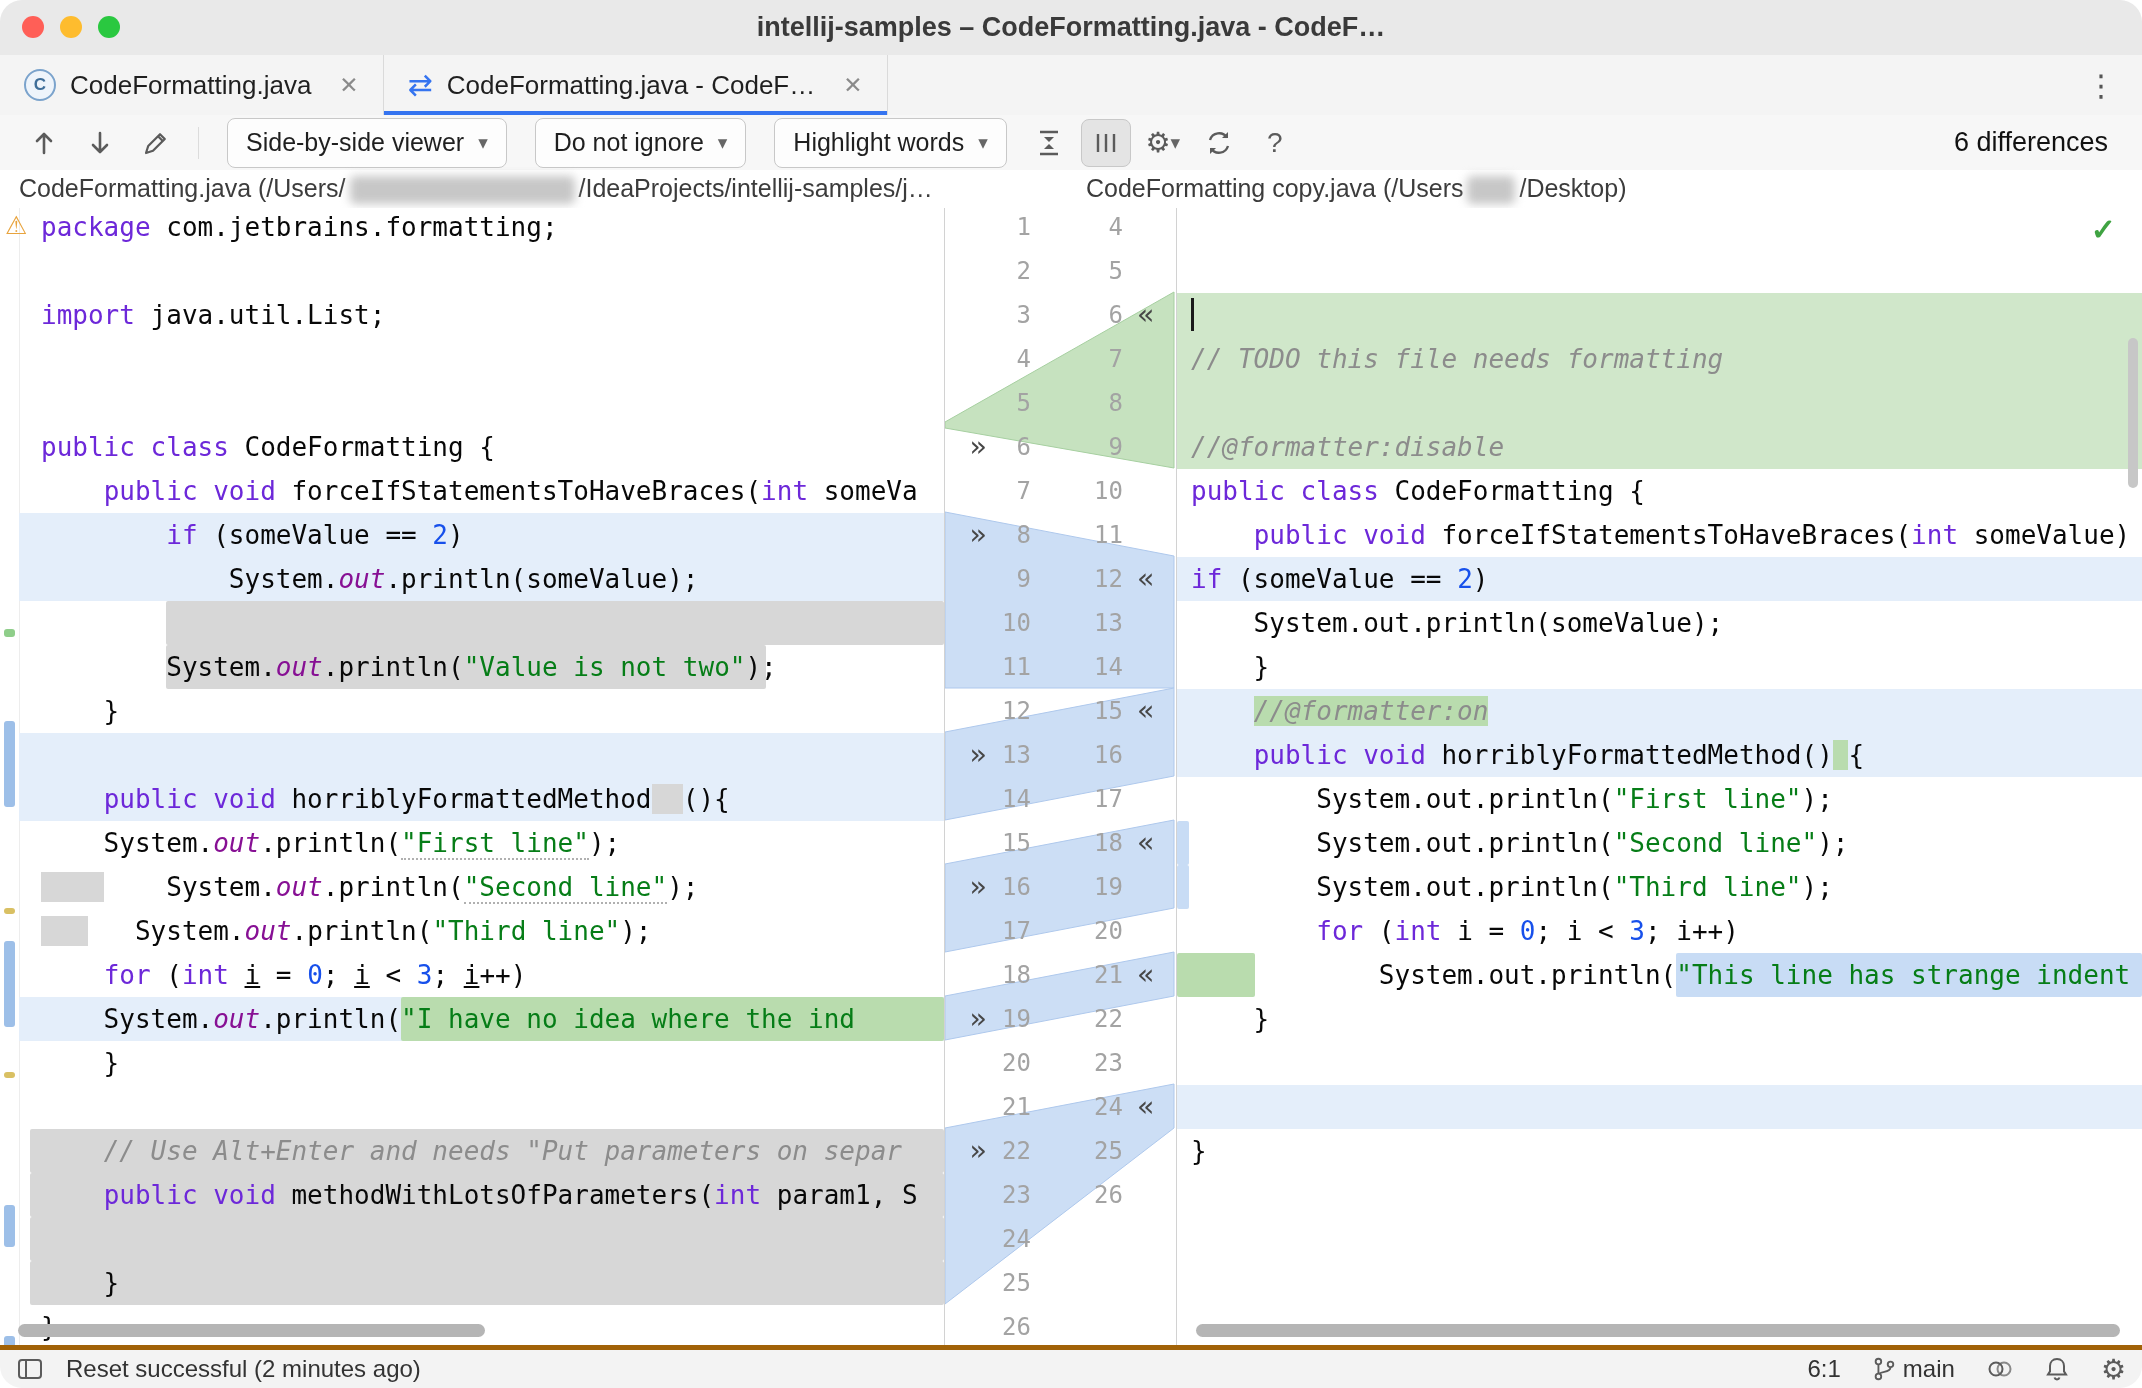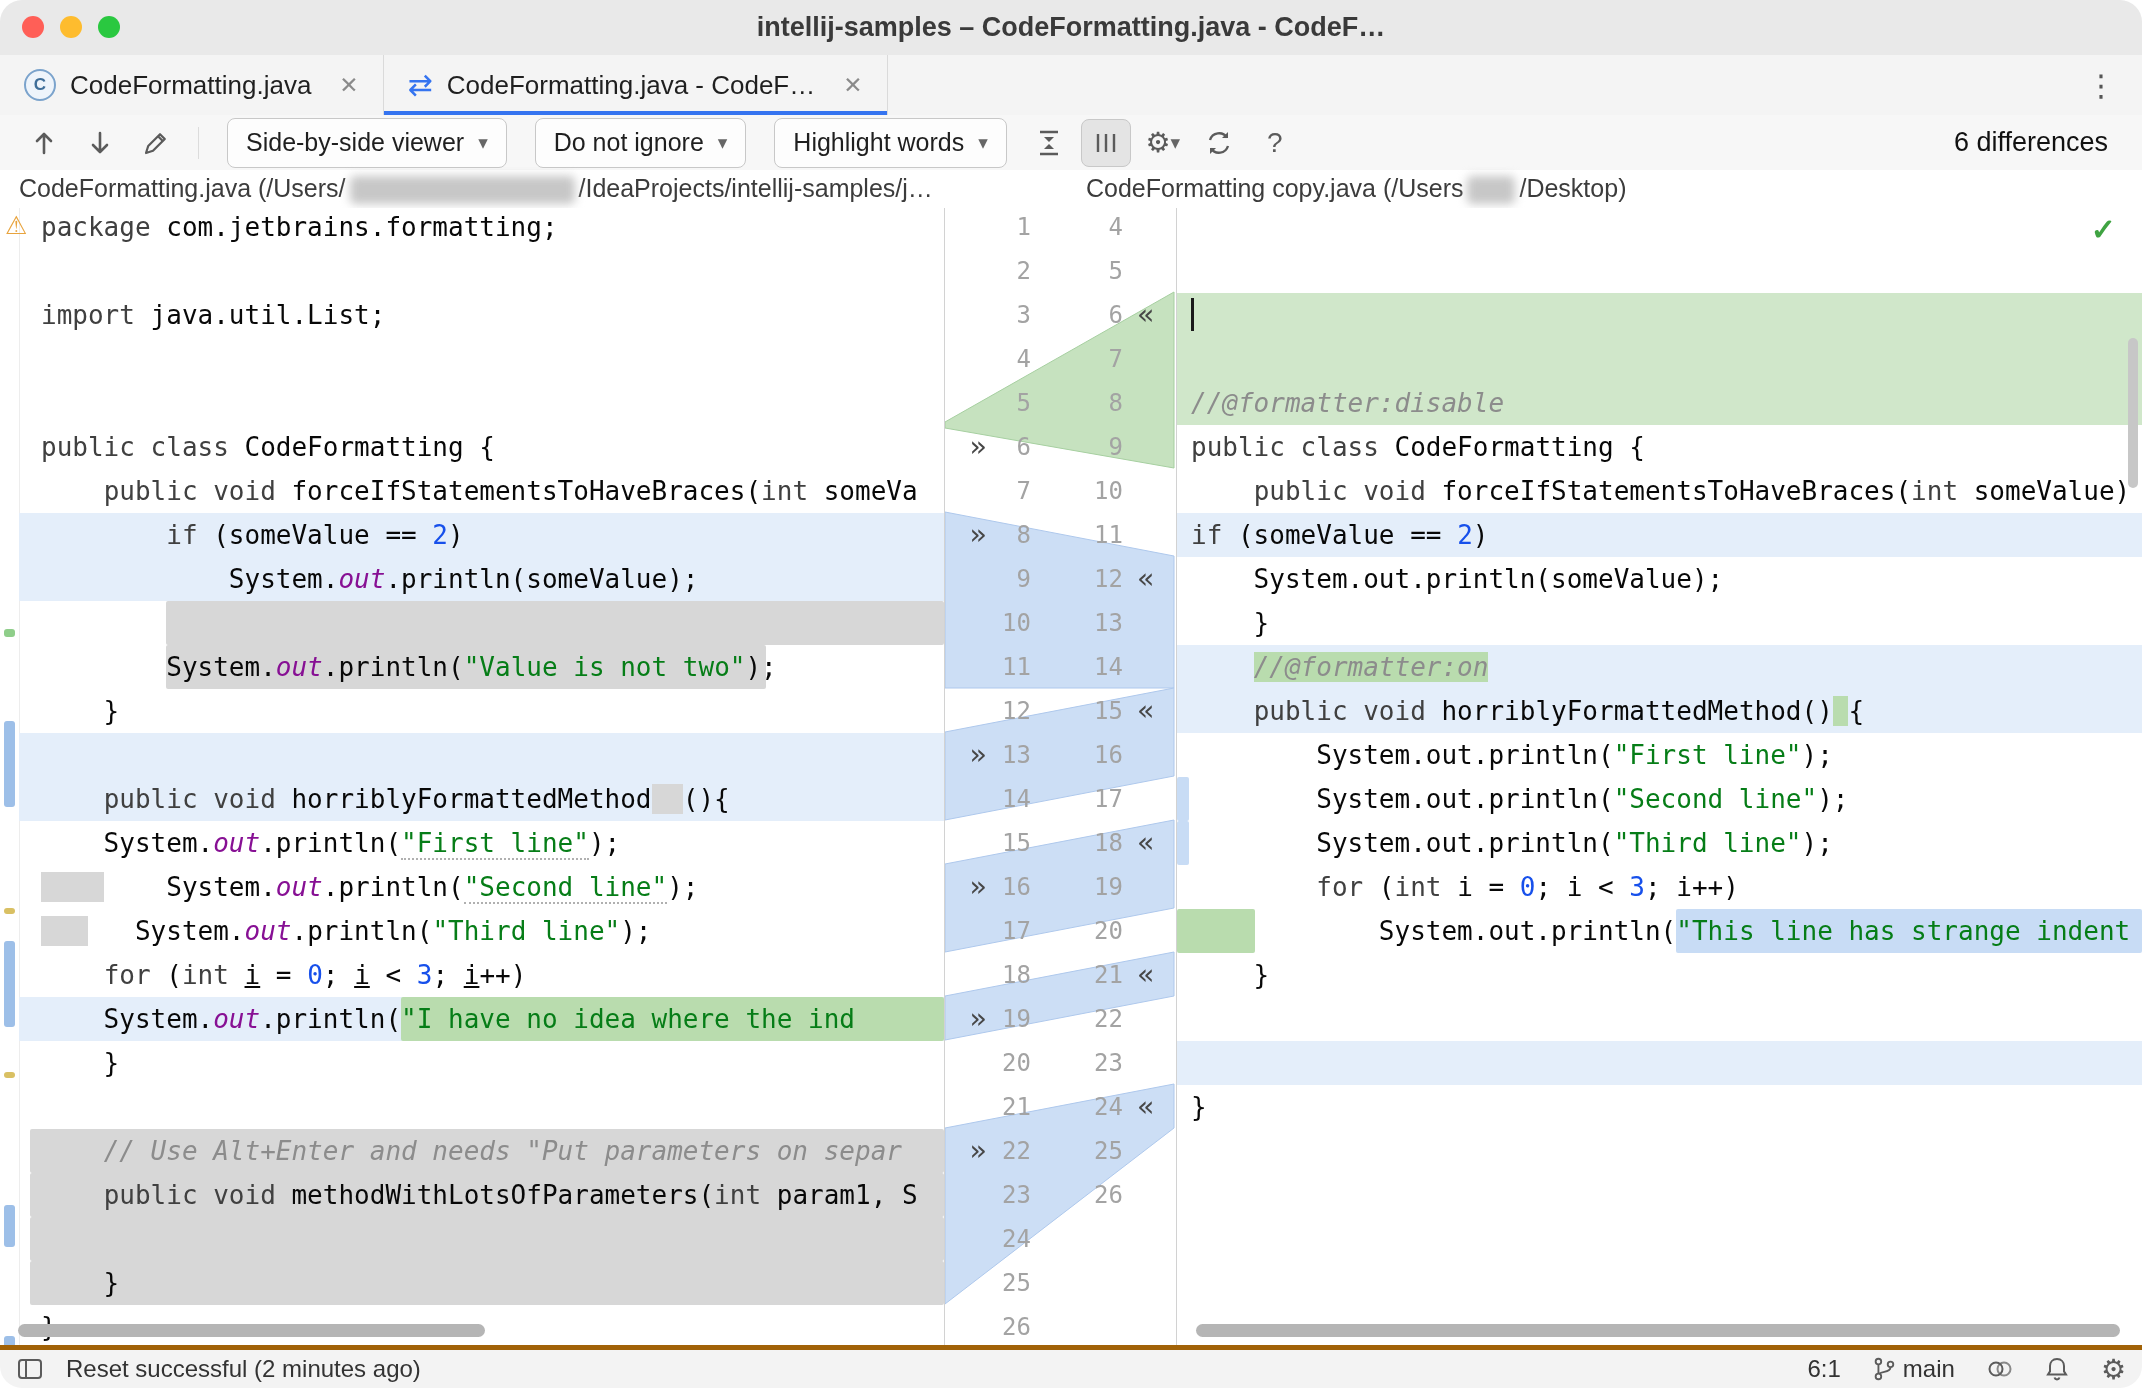--- a/index.html
+++ b/index.html
@@ -67,21 +67,21 @@
   .pane-right .code-text{margin-left:14px;}
   .code-text{position:relative;z-index:1;}
   .row-blue{background:#e4eefa;}
   .row-green{background:#d0e7ca;}
   .chip{position:absolute;top:0;bottom:0;border-radius:2px;}
   .chip-gray{background:#d7d7d7;}
   .chip-blue{background:#c8dcf5;}
   .chip-green{background:#b9dcae;}
   .caret{position:absolute;top:5px;width:3px;height:33px;background:#1a1a1a;z-index:2;}
 
-  .k{color:#404040;} .d{color:#080808;} .s{color:#067d17;} .n{color:#1750eb;}
+  .k{color:#6d28d9;} .d{color:#080808;} .s{color:#067d17;} .n{color:#1750eb;}
   .c{color:#8c8c8c;font-style:italic;} .f{color:#871094;font-style:italic;}
   .v{text-decoration:underline;}
   .ud{border-bottom:2px dotted #b0b0b0;}
   .bgg{background:#b9dcae;} .bggr{background:#d7d7d7;}
 
   .g-row{height:44px;position:relative;font-family:"DejaVu Sans Mono",monospace;font-size:24px;
          color:#a3a3a3;line-height:44px;}
   .g-row span{position:absolute;top:0;height:44px;}
   .g-ml{left:12px;width:42px;text-align:center;color:#474747;font-size:28px;}
   .g-ln{left:20px;width:66px;text-align:right;}
@@ -413,20 +413,21 @@
             <span class="g-mr"></span>
           </div>
         </div>
     </div>
 
     <div class="pane-right">
       <div class="rows">
           <div class="code-line"><span class="code-text"></span></div>
           <div class="code-line"><span class="code-text"></span></div>
           <div class="code-line row-green"><span class="code-text"></span><div class="caret" style="left: 14px;"></div></div>
+          <div class="code-line row-green"><span class="code-text"><span class="c">// TODO this file needs formatting</span></span></div>
           <div class="code-line row-green"><span class="code-text"></span></div>
           <div class="code-line row-green"><span class="code-text"><span class="c">//@formatter:disable</span></span></div>
           <div class="code-line"><span class="code-text"><span class="k">public class</span><span class="d"> CodeFormatting {</span></span></div>
           <div class="code-line"><span class="code-text"><span class="d">    </span><span class="k">public void</span><span class="d"> forceIfStatementsToHaveBraces(</span><span class="k">int</span><span class="d"> someValue)</span></span></div>
           <div class="code-line row-blue"><span class="code-text"><span class="k">if</span><span class="d"> (someValue == </span><span class="n">2</span><span class="d">)</span></span></div>
           <div class="code-line"><span class="code-text"><span class="d">    System.out.println(someValue);</span></span></div>
           <div class="code-line"><span class="code-text"><span class="d">    }</span></span></div>
           <div class="code-line row-blue"><span class="code-text"><span class="d">    </span><span class="c bgg">//@formatter:on</span></span></div>
           <div class="code-line row-blue"><span class="code-text"><span class="d">    </span><span class="k">public void</span><span class="d"> horriblyFormattedMethod()</span><span class="bgg"> </span><span class="d">{</span></span></div>
           <div class="code-line"><span class="code-text"><span class="d">        System.out.println(</span><span class="s">"First line"</span><span class="d">);</span></span></div>

